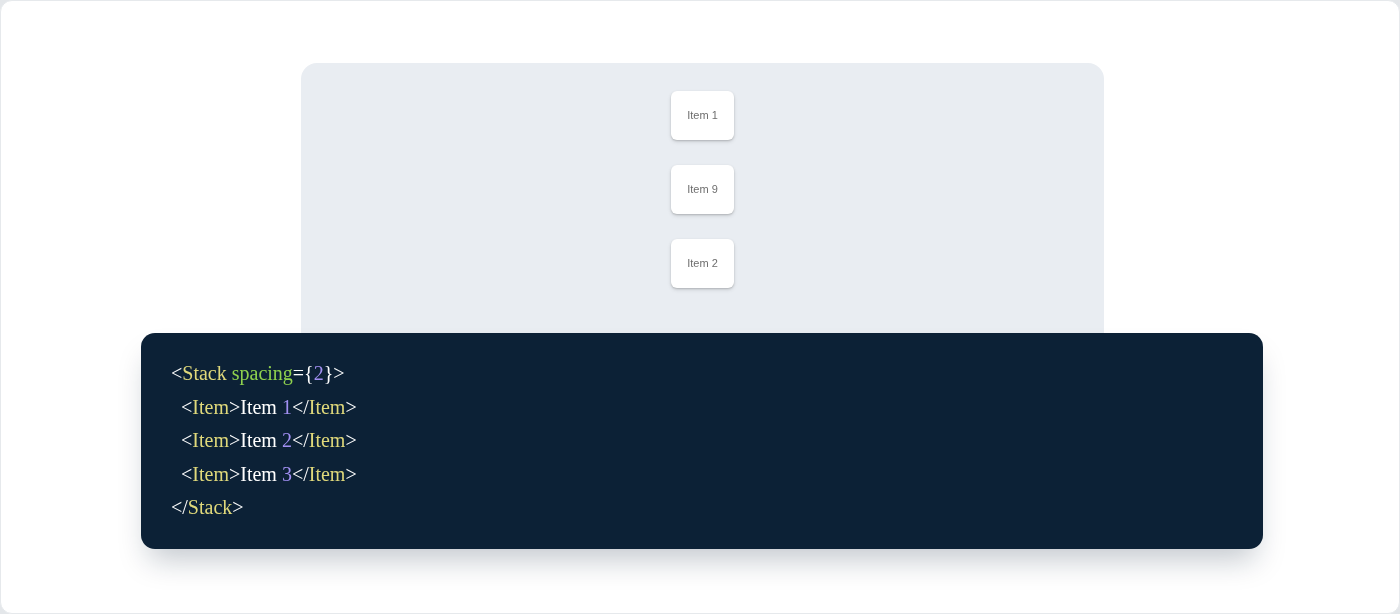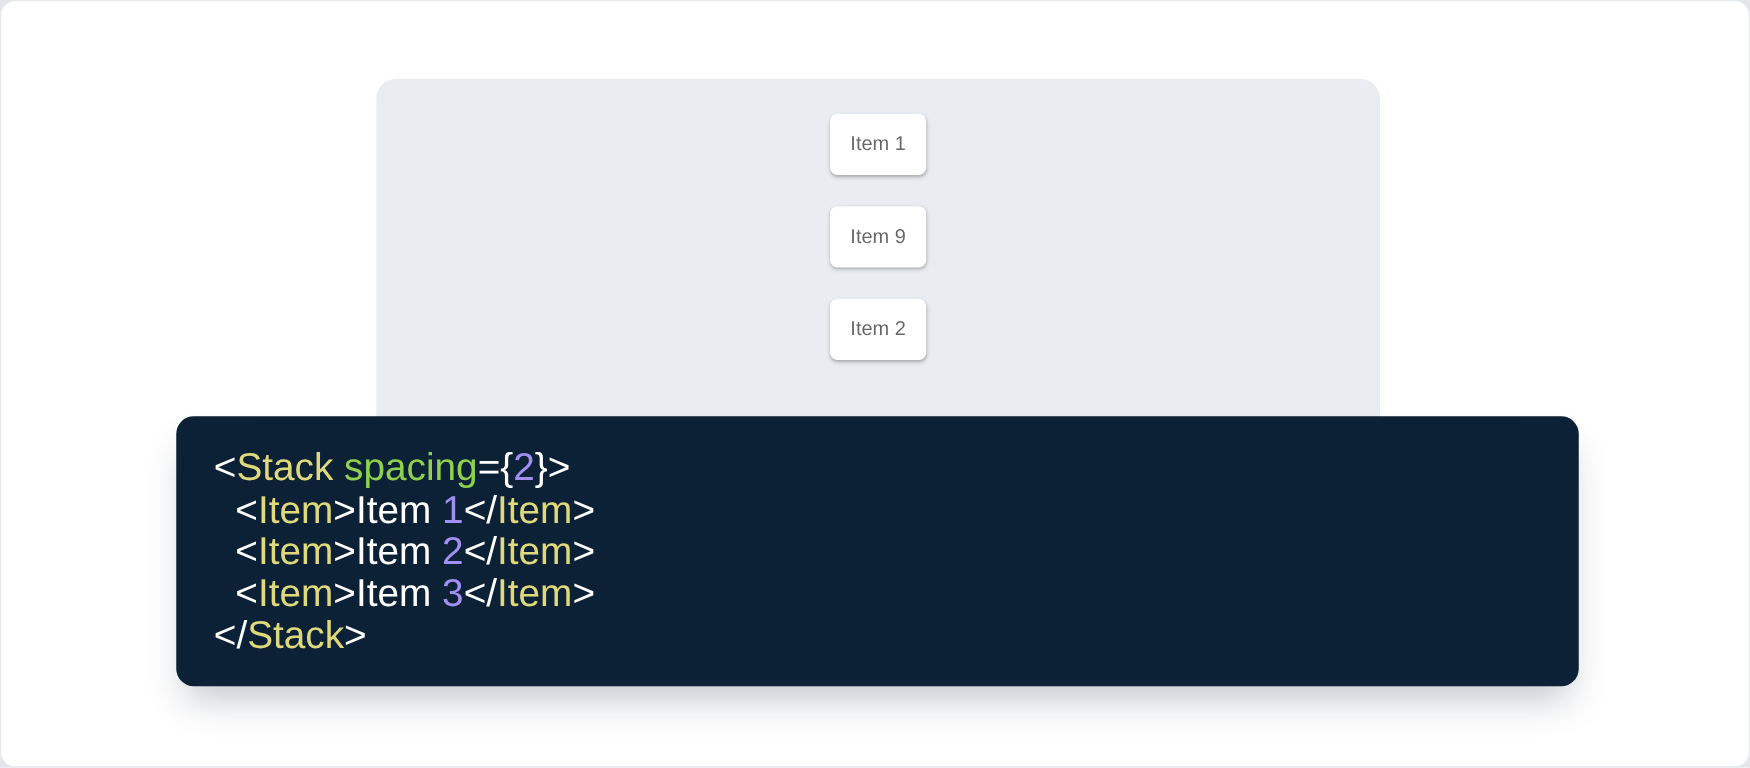--- a/index.html
+++ b/index.html
@@ -43,42 +43,42 @@
   .item-card {
     background: #ffffff;
     border-radius: 6px;
     height: 49px;
     padding: 0 16px;
     display: flex;
     align-items: center;
     justify-content: center;
     box-shadow: 0 1px 2px rgba(0,0,0,0.18), 0 2px 4px rgba(0,0,0,0.10);
     color: rgba(0,0,0,0.6);
-    font-size: 16px;
+    font-size: 11px;
     line-height: 1;
     white-space: nowrap;
   }
   .code-block {
     position: absolute;
     left: 140px;
     top: 332px;
     width: 1122px;
     height: 216px;
     background: #0c2136;
     border-radius: 14px;
     box-sizing: border-box;
     padding: 24px 30px;
     box-shadow: 0 18px 30px -8px rgba(12,33,54,0.25);
     z-index: 2;
     overflow: hidden;
   }
   .code-pre {
     margin: 0;
-    font-family: Liberation Sans, sans-serif;
-    font-size: 31px;
+    font-family: Liberation Serif, serif;
+    font-size: 20px;
     line-height: 33.6px;
     white-space: pre;
     color: #ffffff;
   }
   .tok-tag   { color: #e0d97b; }
   .tok-attr  { color: #8fd14e; }
   .tok-num   { color: #a18ff2; }
   .tok-punc  { color: #ffffff; }
   .tok-plain { color: #ffffff; }
 </style>

